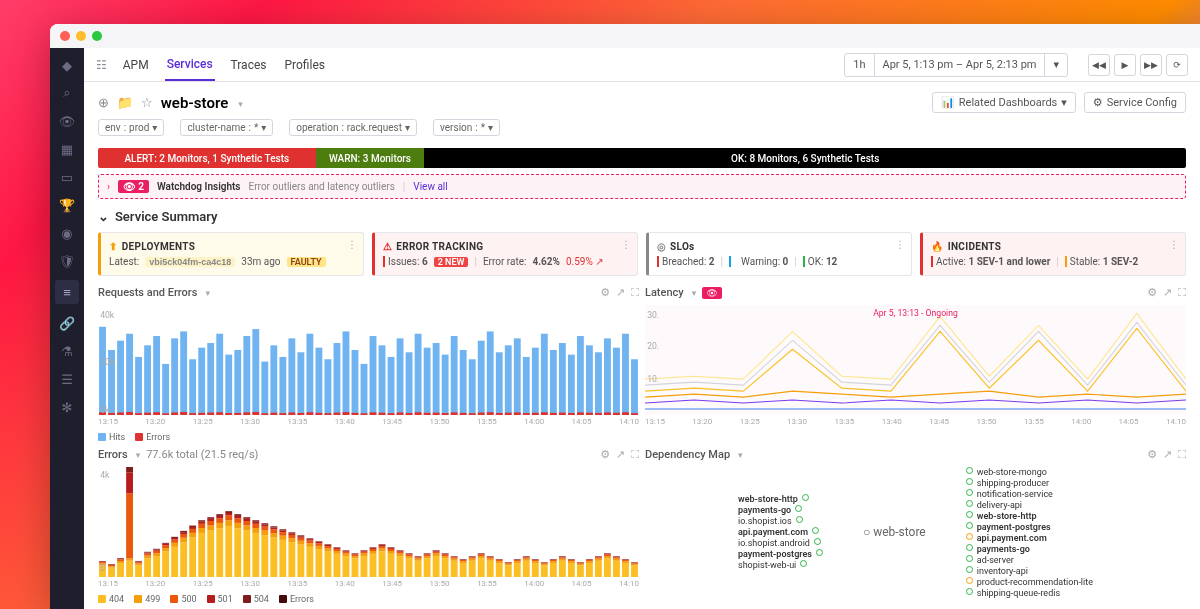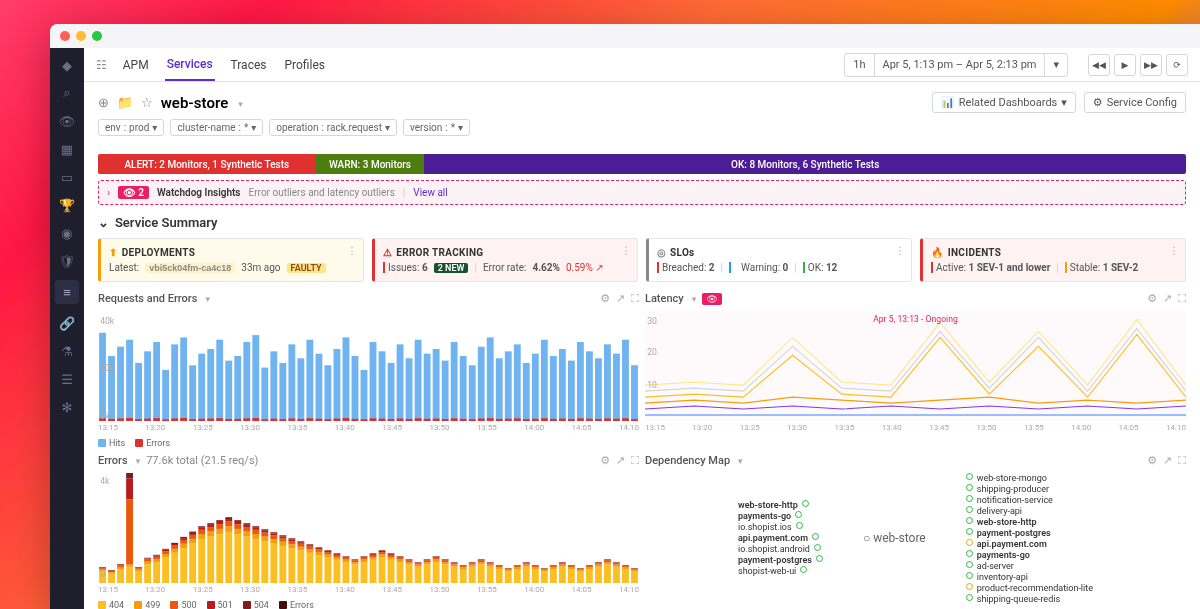--- a/index.html
+++ b/index.html
@@ -21,45 +21,45 @@
 .timepick .seg{padding:0 8px;border-right:1px solid #d5d5dd;height:100%;display:flex;align-items:center;color:#555}
 .timepick .seg:last-child{border-right:none}
 .navbtns{display:flex;gap:4px;margin-left:6px}
 .navbtns button{width:22px;height:22px;border:1px solid #d5d5dd;background:#fff;border-radius:3px;font-size:9px;color:#555;cursor:pointer}
 .content{flex:1;overflow-y:auto;padding:0 14px 14px}
 .svcheader{display:flex;align-items:center;gap:8px;padding:10px 0 6px}
 .svcheader .ic{color:#888;font-size:13px}
 .svcname{font-size:15px;font-weight:600}
 .svcheader .sp{flex:1}
 .btn-ol{border:1px solid #d5d5dd;background:#fff;border-radius:3px;padding:3px 8px;font-size:11px;color:#555;cursor:pointer;display:inline-flex;align-items:center;gap:4px}
-.filters{display:flex;gap:6px;padding-bottom:18px}
+.filters{display:flex;gap:16px;padding-bottom:12px}
 .filters .f{border:1px solid #d5d5dd;border-radius:3px;padding:2px 6px;font-size:10px;color:#666;display:flex;align-items:center;gap:3px}
 .statusbar{display:flex;height:20px;border-radius:2px;overflow:hidden;font-size:10px;color:#fff;font-weight:500}
 .statusbar .alert{background:#e03131;flex:0 0 20%;display:flex;align-items:center;justify-content:center}
 .statusbar .warn{background:#4d7c0f;flex:0 0 10%;display:flex;align-items:center;justify-content:center}
-.statusbar .ok{background:#4c1d95;flex:1;display:flex;align-items:center;justify-content:center}
+.statusbar .ok{background:#000000;flex:1;display:flex;align-items:center;justify-content:center}
 .watchdog{margin-top:6px;border:1px dashed #e91e63;border-radius:3px;padding:5px 8px;display:flex;align-items:center;gap:8px;font-size:10px;background:#fdf2f6}
 .watchdog .badge{background:#e91e63;color:#fff;padding:1px 5px;border-radius:2px;font-weight:600}
 .watchdog .title{font-weight:600;color:#333}
 .watchdog .sub{color:#888}
 .watchdog a{color:#5c2dd6;text-decoration:none}
 .section-title{display:flex;align-items:center;gap:6px;margin:10px 0 8px;font-size:13px;font-weight:600;color:#333}
 .cards{display:grid;grid-template-columns:repeat(4,1fr);gap:8px;margin-bottom:10px}
 .card{border:1px solid #e5e5ea;border-radius:3px;padding:8px;font-size:10px;position:relative}
 .card.dep{background:#fffbeb;border-left:3px solid #f59e0b}
 .card.err{background:#fef2f2;border-left:3px solid #e03131}
 .card.slo{border-left:3px solid #888}
 .card.inc{background:#fef2f2;border-left:3px solid #e03131}
 .card .ct{font-weight:700;font-size:10px;color:#333;display:flex;align-items:center;gap:4px;margin-bottom:4px;letter-spacing:.3px}
 .card .menu{position:absolute;top:6px;right:6px;color:#aaa;cursor:pointer}
 .card .body{display:flex;gap:6px;flex-wrap:wrap;align-items:center;color:#555}
 .tag{padding:0 4px;border-radius:2px;font-size:9px;font-weight:600}
 .tag.ver{background:#fef3c7;color:#888;font-family:Liberation Sans, sans-serif}
 .tag.faulty{background:#fde68a;color:#92400e}
-.tag.new{background:#14532d;color:#fff}
+.tag.new{background:#ef4444;color:#fff}
 .pipe{color:#ccc}
 .charts{display:grid;grid-template-columns:1fr 1fr;gap:6px}
 .chartbox{}
 .charthdr{display:flex;align-items:center;gap:6px;font-size:11px;color:#555;margin-bottom:6px}
 .charthdr .ct{font-weight:500}
 .charthdr .sp{flex:1}
 .charthdr .ic{color:#aaa;font-size:11px;cursor:pointer}
 .charthdr .wd{background:#e91e63;color:#fff;padding:1px 4px;border-radius:2px;font-size:9px}
 .chart{height:110px;position:relative}
 .chart svg{width:100%;height:100%}

